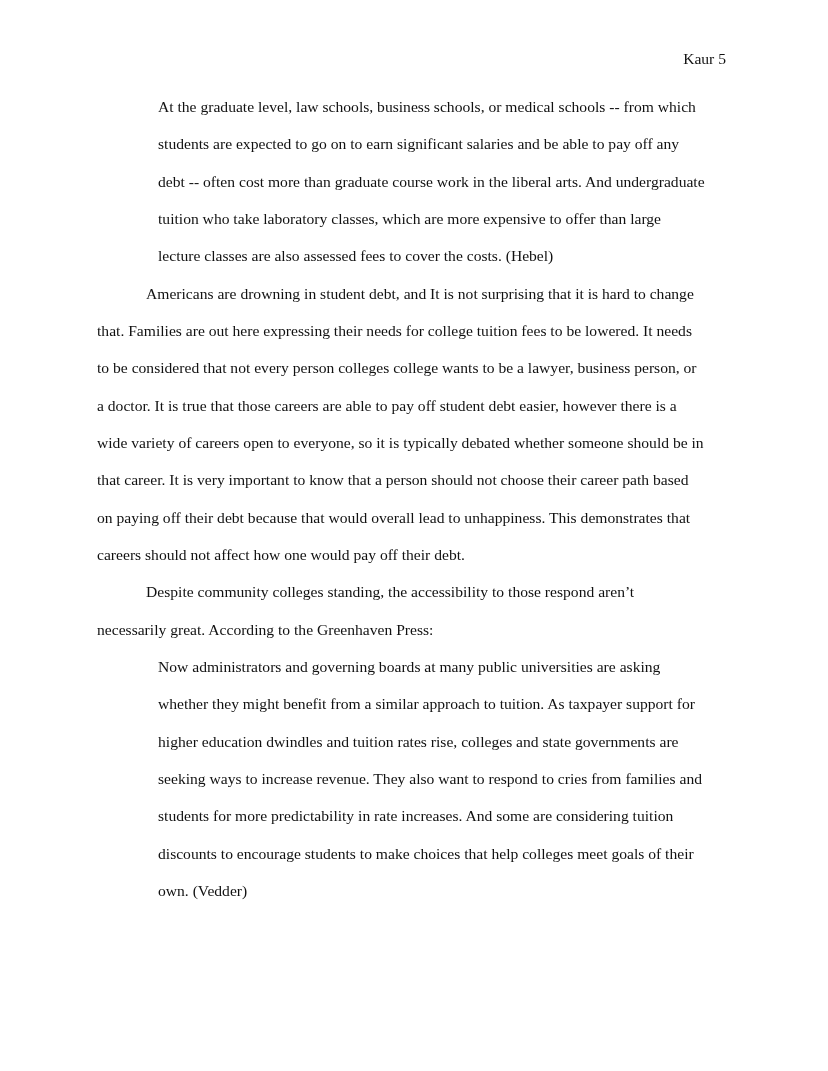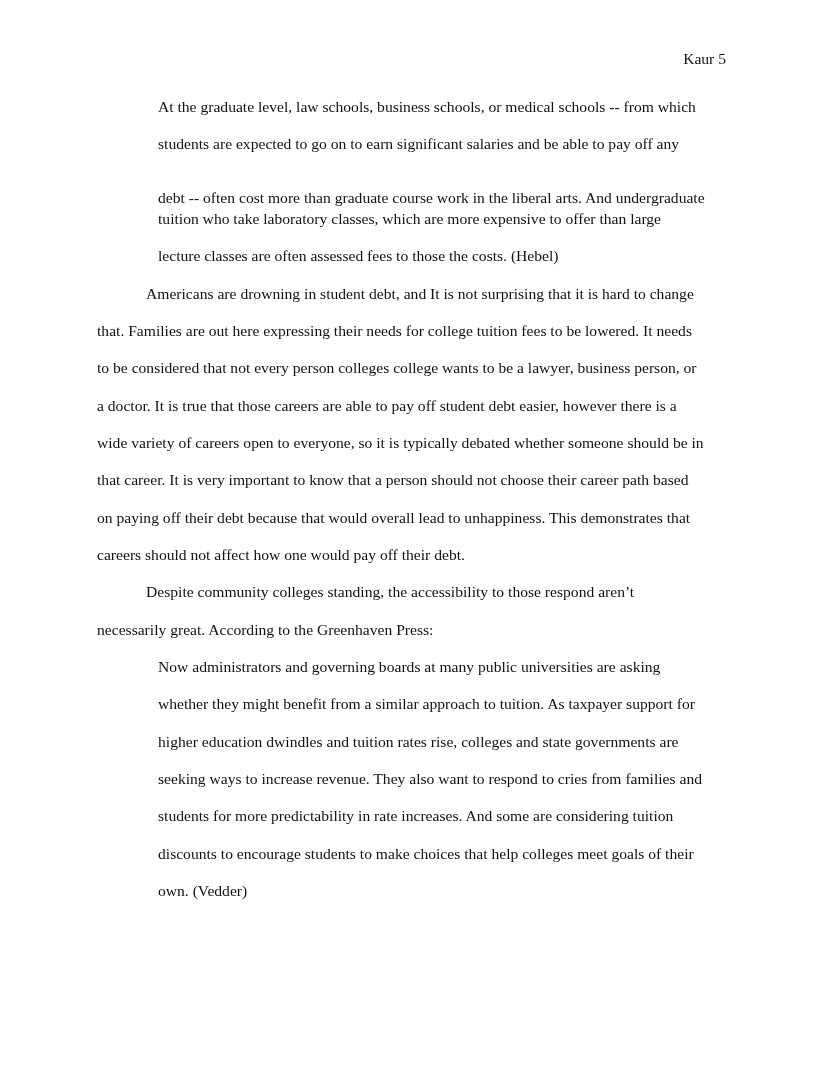--- a/index.html
+++ b/index.html
@@ -23,23 +23,23 @@
   </style>
 </head>
 <body>
 
 <div class="page">
   <div class="header">Kaur 5</div>
 
   <div class="block-quote">
     <div class="line" style="top:97px">At the graduate level, law schools, business schools, or medical schools -- from which</div>
     <div class="line" style="top:134px">students are expected to go on to earn significant salaries and be able to pay off any</div>
-    <div class="line" style="top:188px">debt -- often cost more than graduate course work in the liberal arts. And undergraduate</div>
+    <div class="line" style="top:172px">debt -- often cost more than graduate course work in the liberal arts. And undergraduate</div>
     <div class="line" style="top:209px">tuition who take laboratory classes, which are more expensive to offer than large</div>
-    <div class="line" style="top:246px">lecture classes are often assessed fees to those the costs. (Hebel)</div>
+    <div class="line" style="top:246px">lecture classes are also assessed fees to cover the costs. (Hebel)</div>
   </div>
 
   <div class="para">
     <div class="line indent" style="top:284px">Americans are drowning in student debt, and It is not surprising that it is hard to change</div>
     <div class="line" style="top:321px">that. Families are out here expressing their needs for college tuition fees to be lowered. It needs</div>
     <div class="line" style="top:358px">to be considered that not every person colleges college wants to be a lawyer, business person, or</div>
     <div class="line" style="top:396px">a doctor. It is true that those careers are able to pay off student debt easier, however there is a</div>
     <div class="line" style="top:433px">wide variety of careers open to everyone, so it is typically debated whether someone should be in</div>
     <div class="line" style="top:470px">that career. It is very important to know that a person should not choose their career path based</div>
     <div class="line" style="top:508px">on paying off their debt because that would overall lead to unhappiness. This demonstrates that</div>

